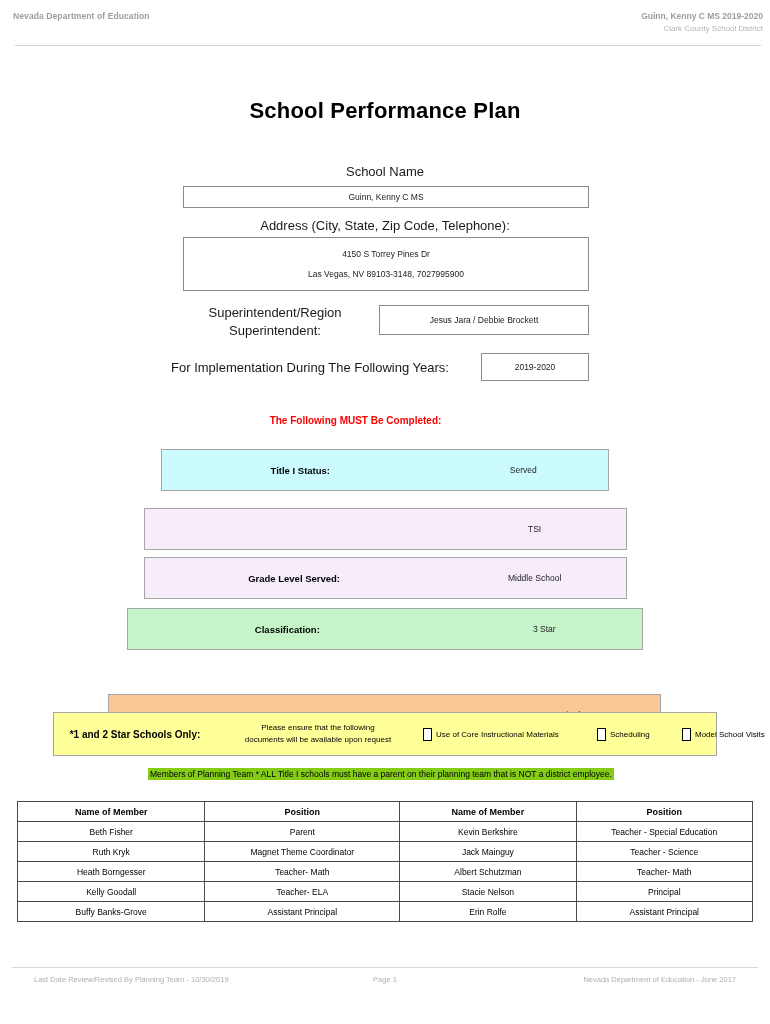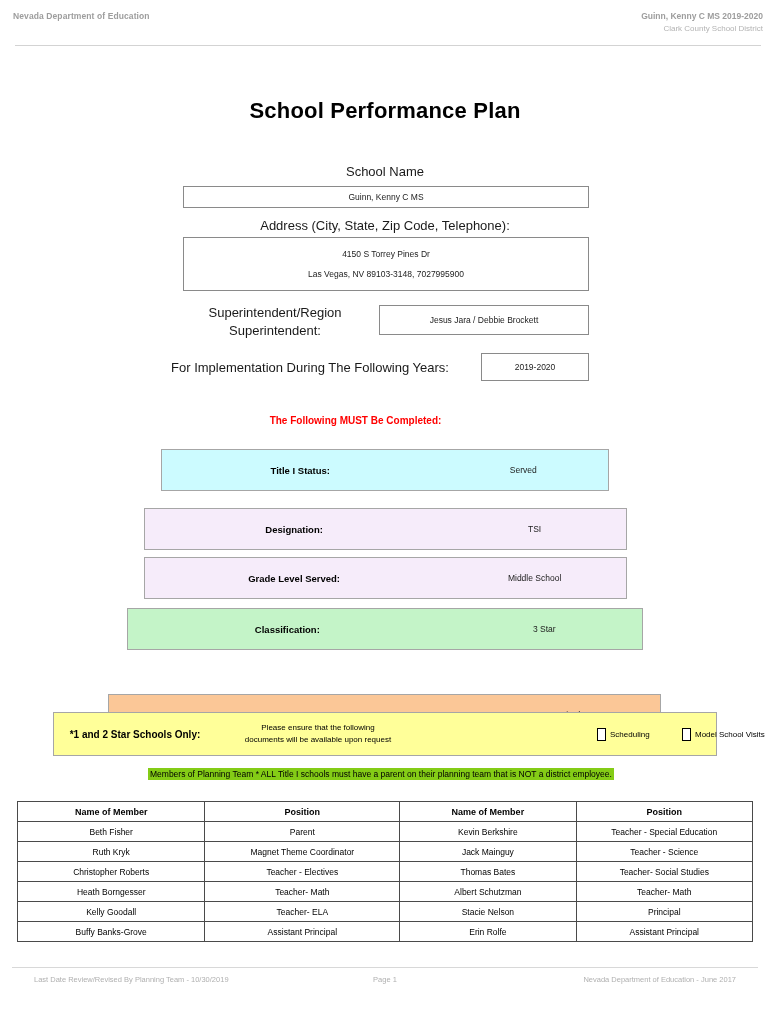--- a/index.html
+++ b/index.html
@@ -287,21 +287,20 @@
 </div>
 
 <div class="must-complete" style="color: rgb(255, 0, 0);">The Following MUST Be Completed:</div>
 
 <div class="banner" id="banner-title1" style="background: rgb(204, 251, 255);">
   <div class="b-label">Title I Status:</div>
   <div class="b-value">Served</div>
 </div>
 
 <div class="banner" id="banner-designation" style="background: rgb(246, 236, 250);">
-  <div class="b-label">Designation:</div>
   <div class="b-value">TSI</div>
 </div>
 
 <div class="banner" id="banner-grade" style="background: rgb(246, 236, 250);">
   <div class="b-label">Grade Level Served:</div>
   <div class="b-value">Middle School</div>
 </div>
 
 <div class="banner" id="banner-class" style="background: rgb(196, 244, 200);">
   <div class="b-label">Classification:</div>
@@ -313,20 +312,24 @@
   <div class="b-value">Not Required</div>
 </div>
 
 <div id="star-row" style="background: rgb(255, 255, 153);">
   <div class="sr-title">*1 and 2 Star Schools Only:</div>
   <div class="sr-note">
     <span>Please ensure that the following</span>
     <span>documents will be available upon request</span>
   </div>
 
+  <div class="cbox-group" id="cb-core">
+    <span class="cbox"></span>
+    <span class="cbox-label">Use of Core Instructional Materials</span>
+  </div>
 
   <div class="cbox-group" id="cb-sched">
     <span class="cbox"></span>
     <span class="cbox-label">Scheduling</span>
   </div>
 
   <div class="cbox-group" id="cb-visits">
     <span class="cbox"></span>
     <span class="cbox-label">Model School Visits</span>
   </div>
@@ -356,26 +359,20 @@
         <td>Kevin Berkshire</td>
         <td>Teacher - Special Education</td>
       </tr>
       <tr>
         <td>Ruth Kryk</td>
         <td>Magnet Theme Coordinator</td>
         <td>Jack Mainguy</td>
         <td>Teacher - Science</td>
       </tr>
       <tr>
-        <td>Christopher Roberts</td>
-        <td>Teacher - Electives</td>
-        <td>Thomas Bates</td>
-        <td>Teacher- Social Studies</td>
-      </tr>
-      <tr>
         <td>Heath Borngesser</td>
         <td>Teacher- Math</td>
         <td>Albert Schutzman</td>
         <td>Teacher- Math</td>
       </tr>
       <tr>
         <td>Kelly Goodall</td>
         <td>Teacher- ELA</td>
         <td>Stacie Nelson</td>
         <td>Principal</td>

